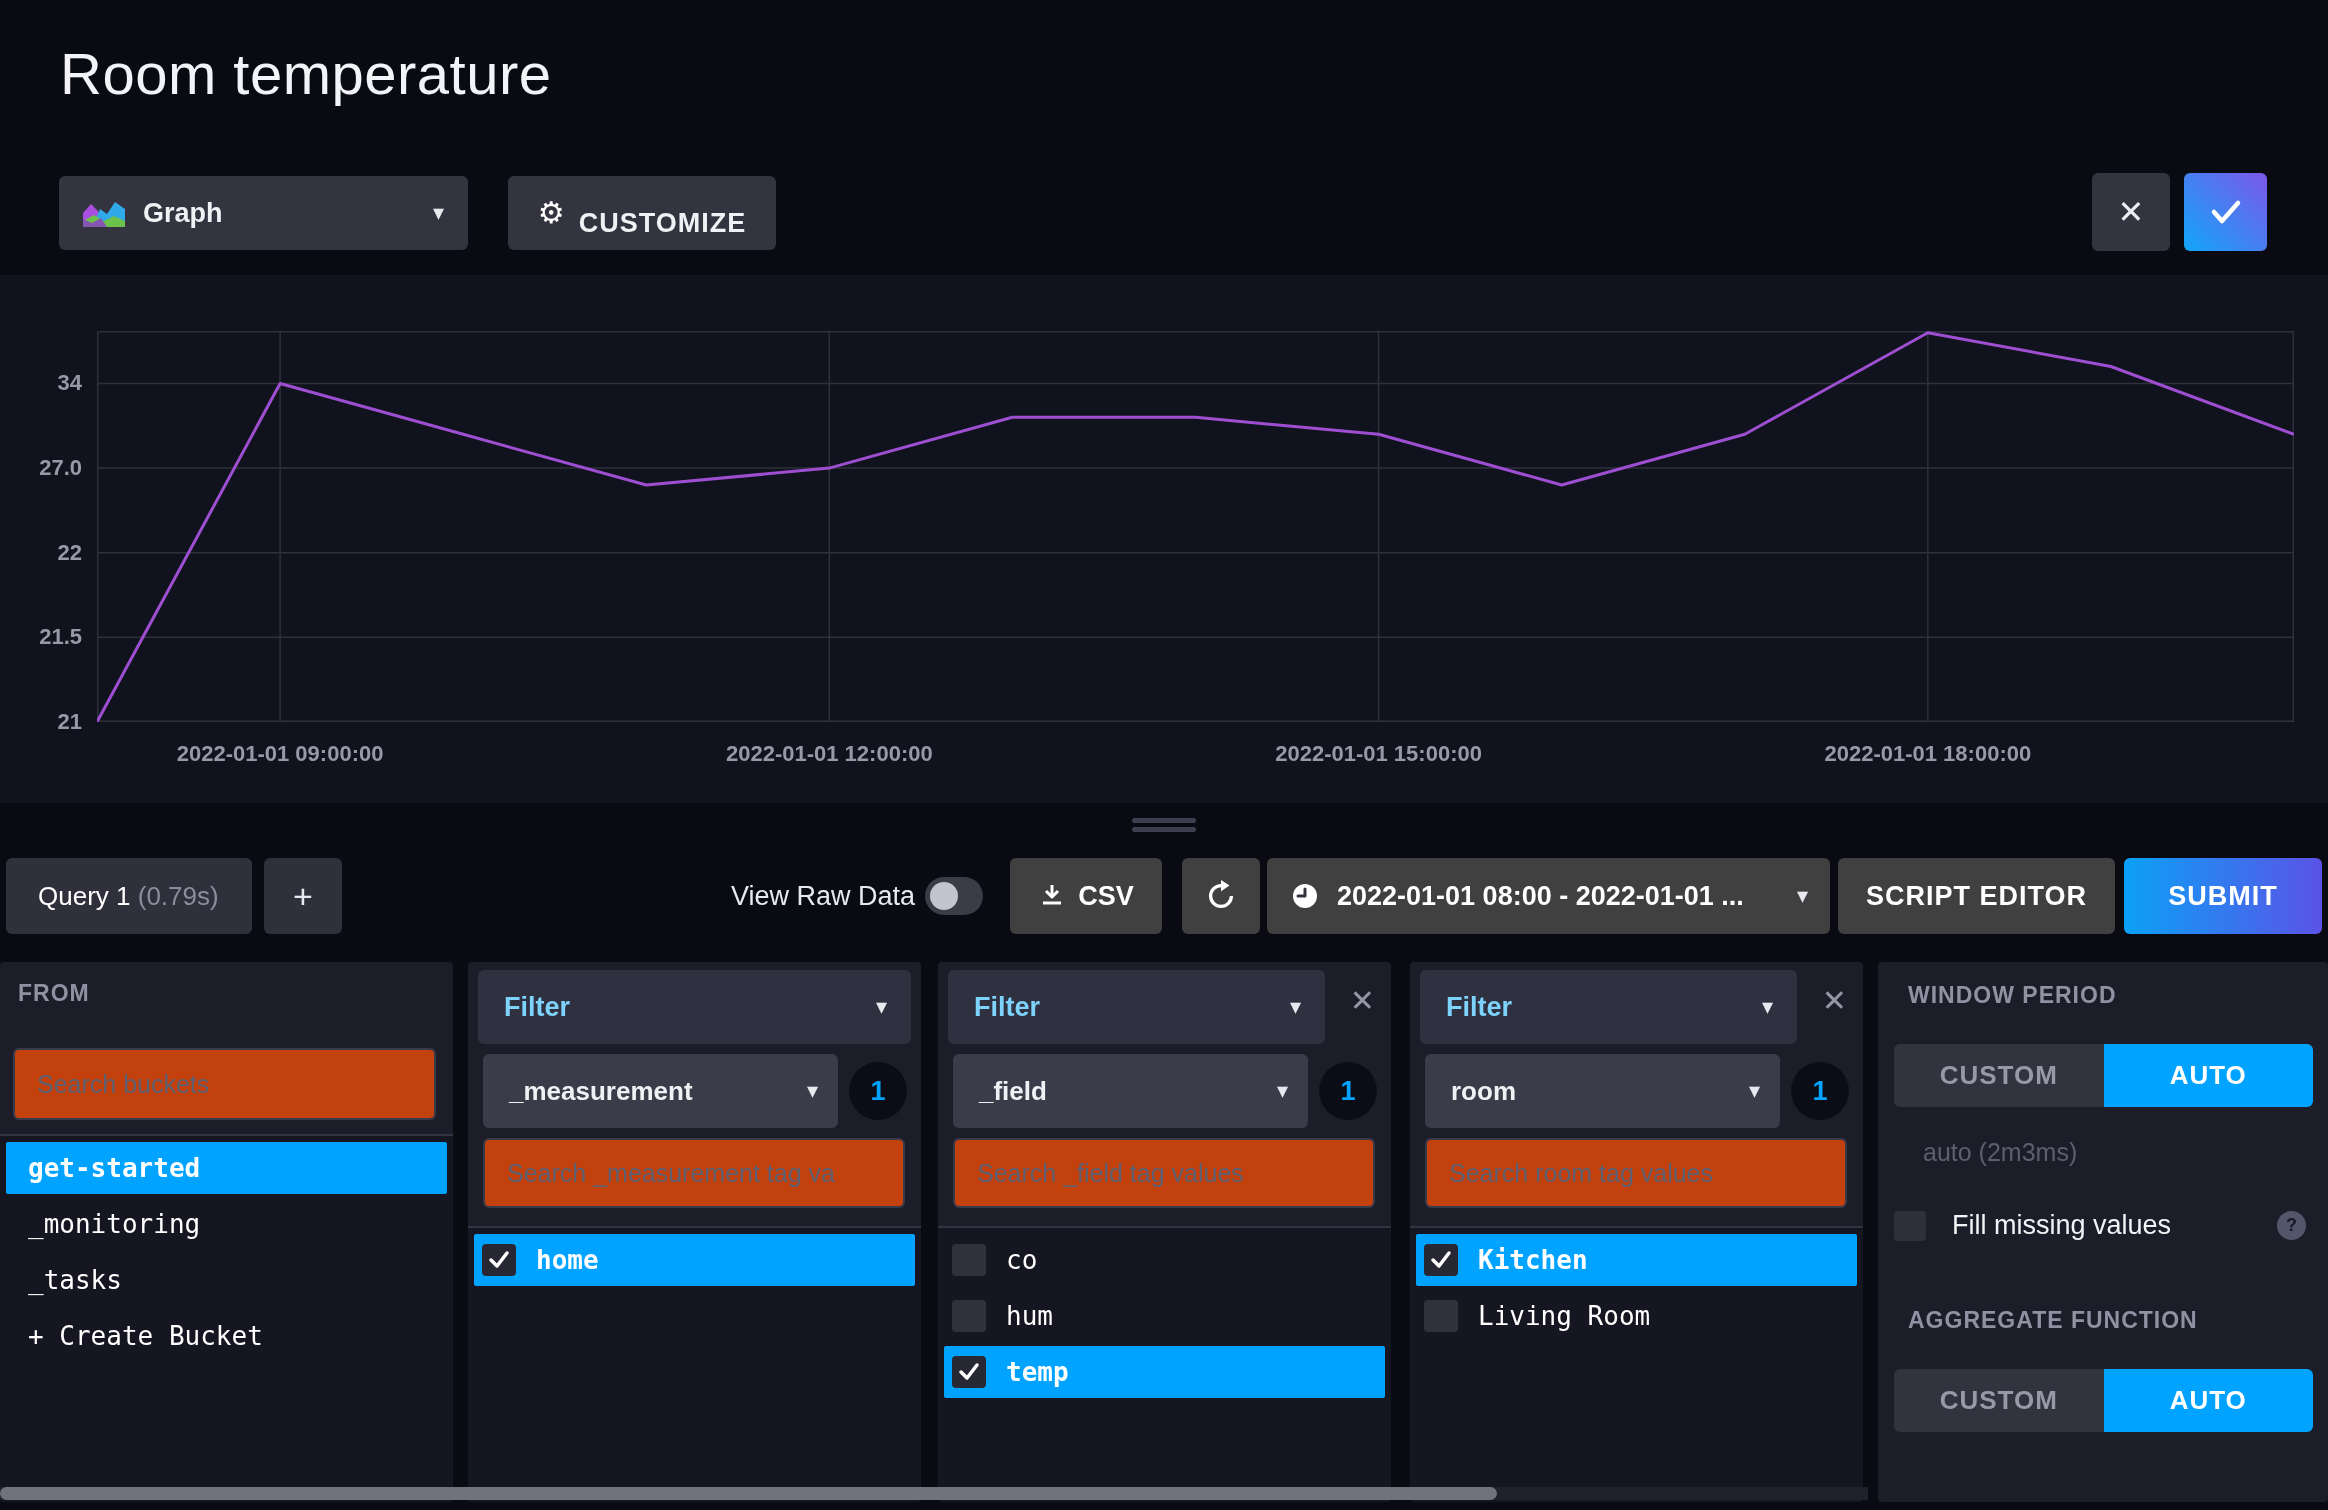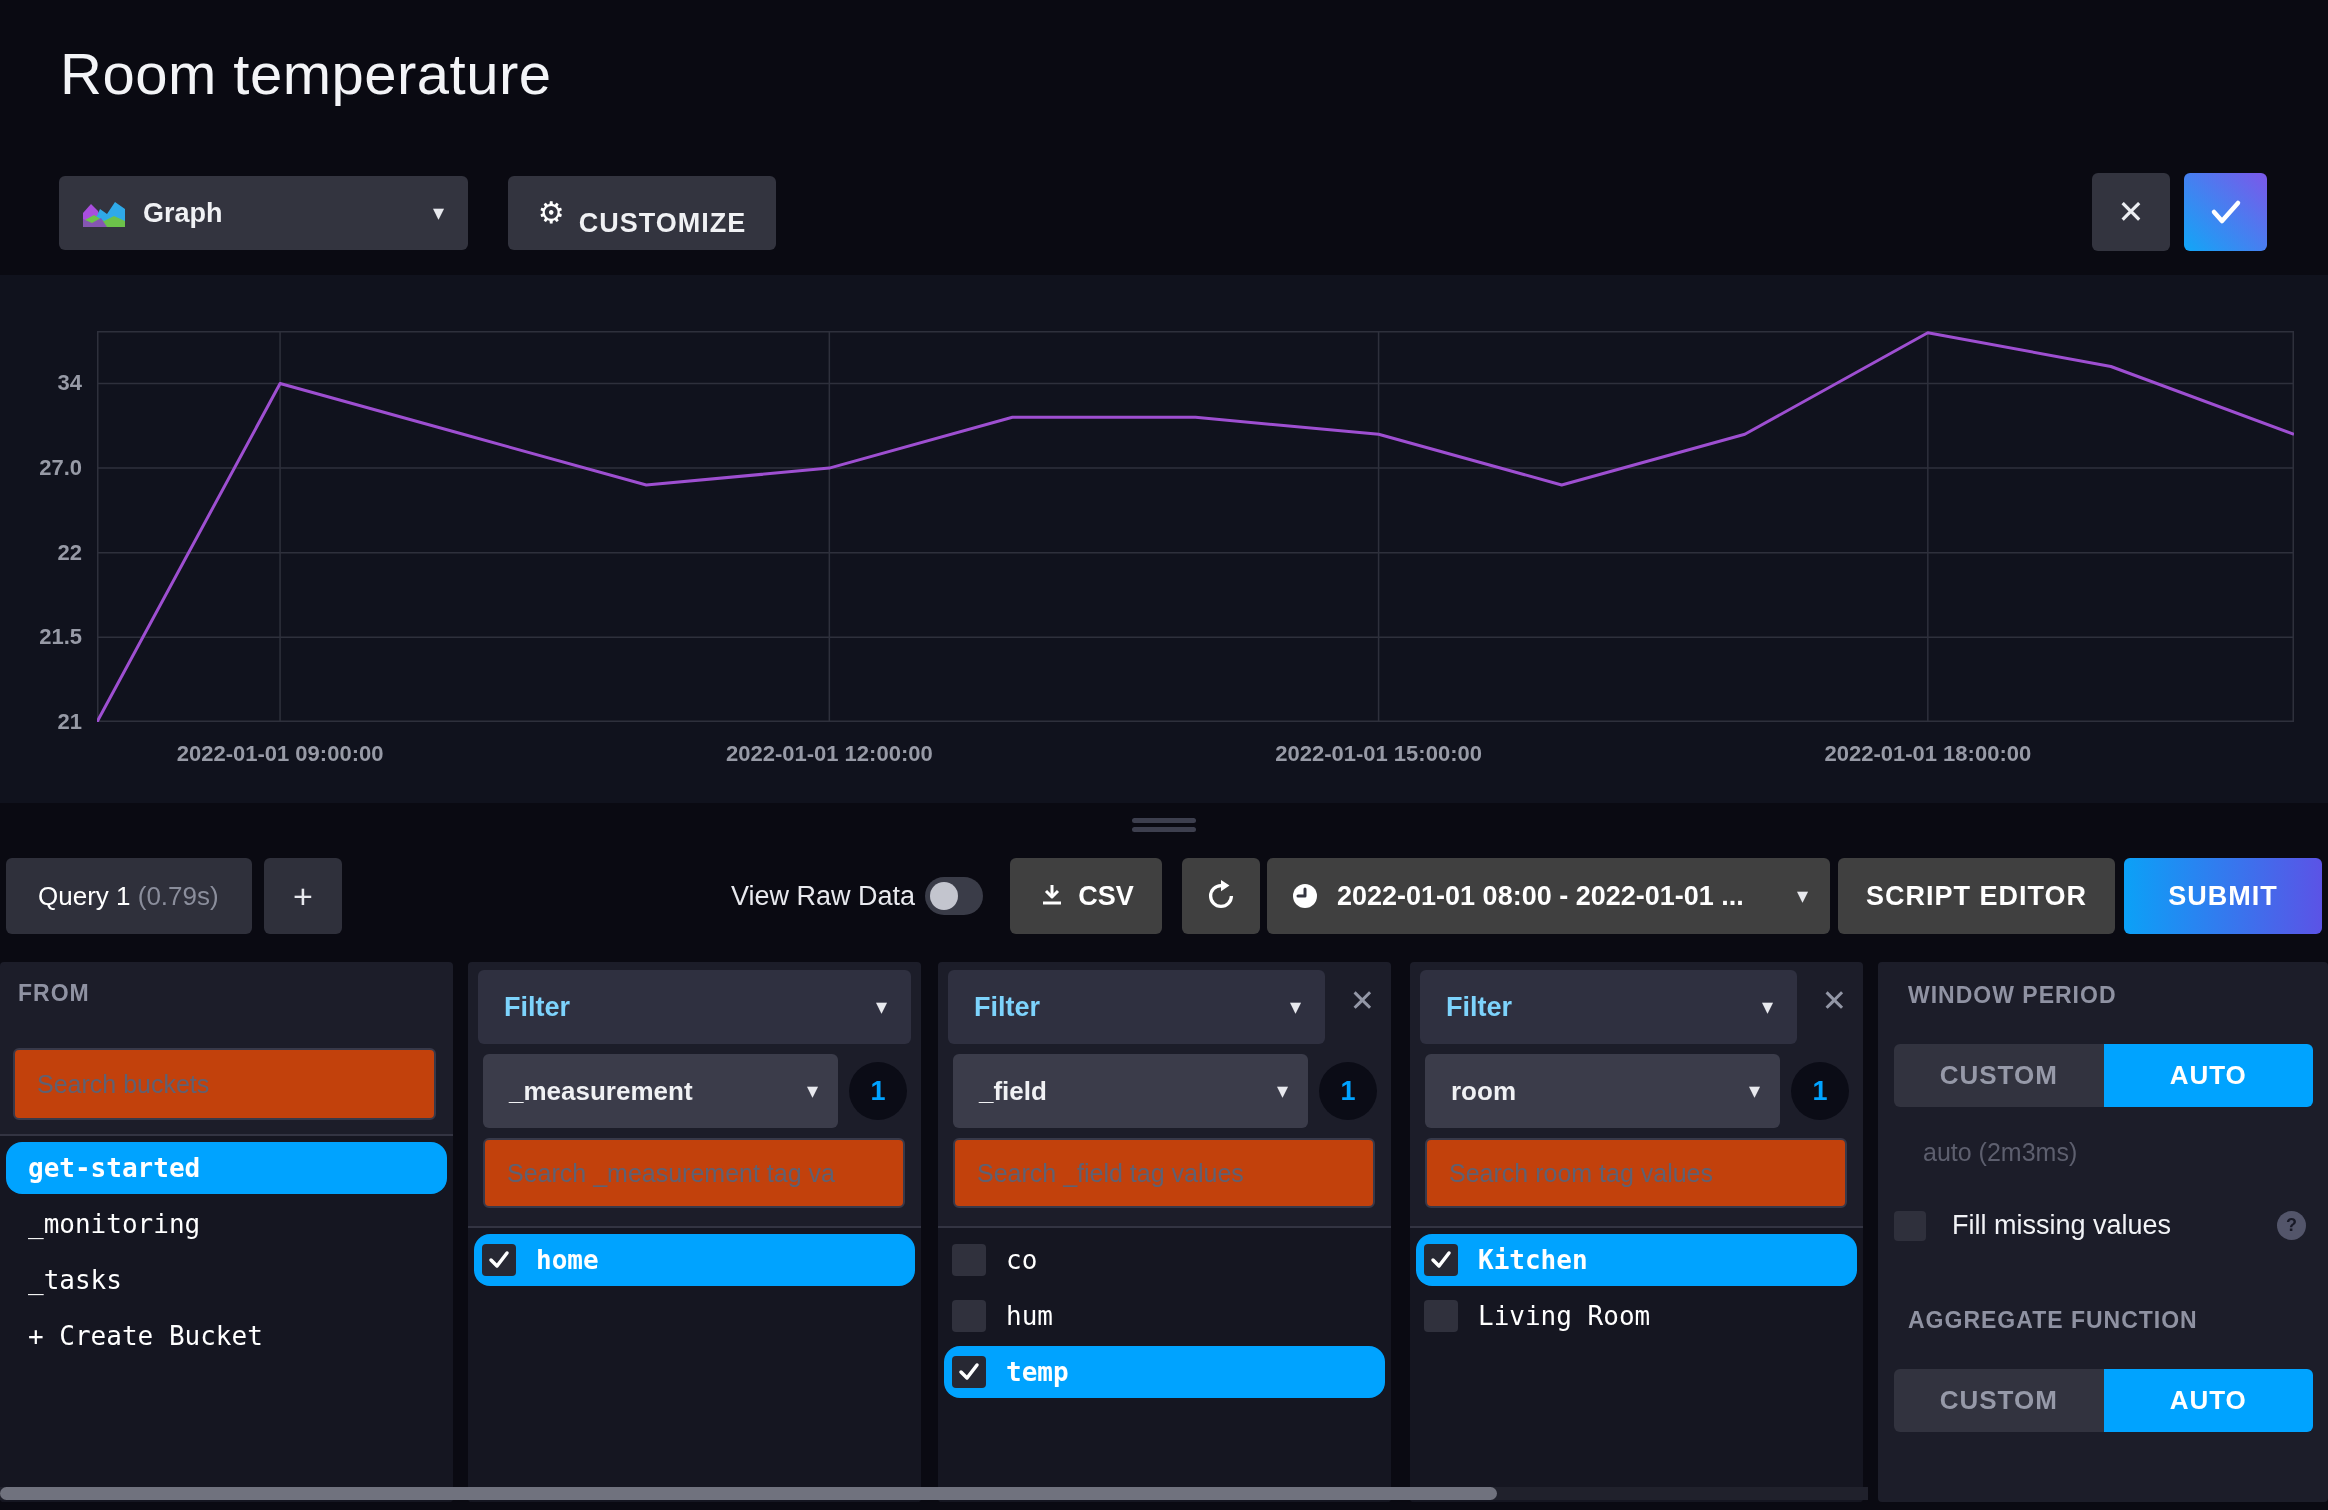--- a/index.html
+++ b/index.html
@@ -54,21 +54,21 @@
               background:linear-gradient(90deg,#0ba1f7 0%,#5b53e6 100%);}
 
   
   .panel{position:absolute;top:962px;height:540px;background:#1c1d29;border-radius:4px;}
   .panel-label{font-size:23px;font-weight:700;letter-spacing:1px;color:#8f92a2;}
   .search{position:absolute;background:#c2410c;border:2px solid #383949;border-radius:6px;
           color:#d8dae2;font-size:25px;font-family:"Liberation Sans",sans-serif;padding:12px 22px;outline:none;box-sizing:border-box;}
   .search::placeholder{color:#5e6173;}
   .list-divider{position:absolute;left:0;right:0;height:2px;background:#333442;}
   .list-area{position:absolute;left:0;right:0;bottom:0;background:#151621;border-radius:0 0 4px 4px;padding-top:6px;}
-  .row{position:relative;height:52px;margin:0 6px 4px 6px;border-radius:16px;display:flex;align-items:center;cursor:pointer;}
+  .row{position:relative;height:52px;margin:0 6px 4px 6px;border-radius:2px;display:flex;align-items:center;cursor:pointer;}
   .row.sel{background:#00a3ff;}
   .mono{font-family:"DejaVu Sans Mono",monospace;font-size:26px;color:#fff;}
   .row.sel .mono{font-weight:700;}
   .cb{width:34px;height:32px;border-radius:4px;background:#30313d;margin-left:8px;
       display:flex;align-items:center;justify-content:center;}
   .cb.checked{background:#272833;}
   .row .row-label{margin-left:20px;}
 
   #from-panel{left:0;width:453px;}
   #from-panel .panel-label{position:absolute;left:18px;top:18px;}

